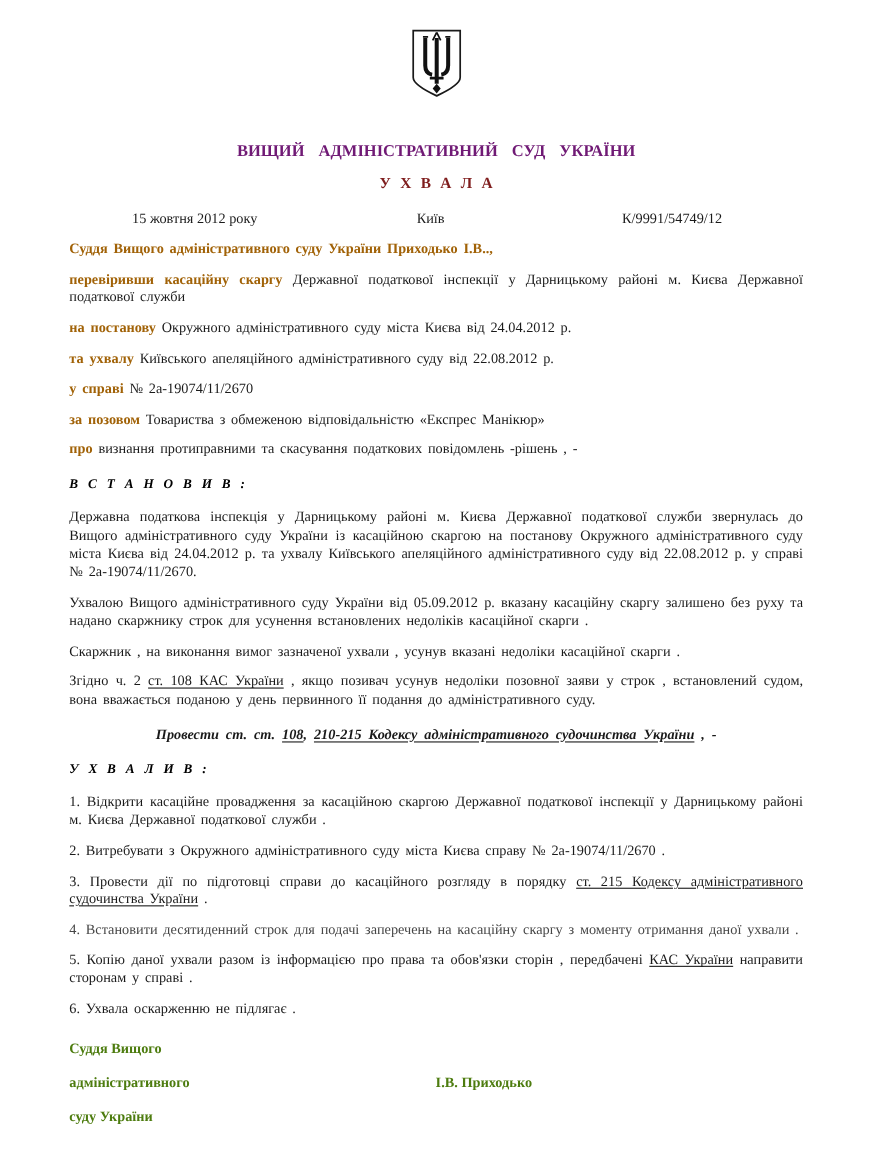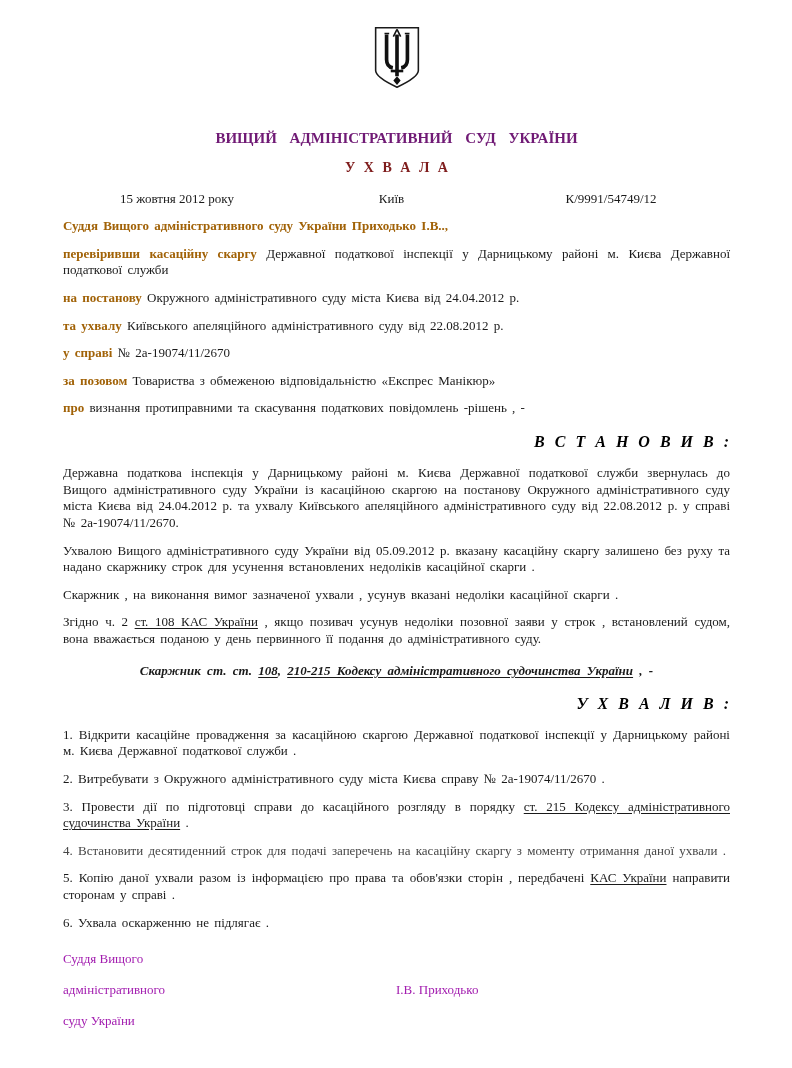--- a/index.html
+++ b/index.html
@@ -28,33 +28,33 @@
   .date-row span { text-align: center; }
 
   .intro { margin-top: 6px; }
   p.doc-line {
     margin: 11px 0; line-height: 1.28; text-align: justify;
     word-spacing: 2px;
   }
   p.doc-line b { color: #a16207; }
 
   .sec-heading {
-    text-align: right; font-weight: 700; font-style: italic;
-    font-size: 16px; letter-spacing: 1px; word-spacing: 4px;
+    text-align: left; font-weight: 700; font-style: italic;
+    font-size: 12px; letter-spacing: 1px; word-spacing: 4px;
     color: #000; margin: 16px 0 14px 0;
   }
   .u { text-decoration: underline; text-underline-offset: 2px; }
 
   .guided-line {
     text-align: center; font-weight: 700; font-style: italic;
     margin: 15px 0; word-spacing: 3px;
   }
   .faint { color: #464646; }
 
-  .signature { margin-top: 20px; font-weight: 400; color: #a21caf; }
+  .signature { margin-top: 20px; font-weight: 700; color: #4d7c0f; }
   .sig-row { margin: 0 0 14px 0; line-height: 1.3; position: relative; }
   .sig-name { position: absolute; left: 333px; top: 0; }
 </style>
 </head>
 <body>
 
 <div class="page">
 
   <div class="emblem-wrap">
     <svg viewBox="0 0 96 122" xmlns="http://www.w3.org/2000/svg" aria-hidden="true">
@@ -92,21 +92,21 @@
 
   <h3 class="sec-heading">В С Т А Н О В И В :</h3>
 
   <div>
     <p class="doc-line">Державна податкова інспекція у Дарницькому районі м. Києва Державної податкової служби звернулась до Вищого адміністративного суду України із касаційною скаргою на постанову Окружного адміністративного суду міста Києва від 24.04.2012 р. та ухвалу Київського апеляційного адміністративного суду від 22.08.2012 р. у справі № 2а-19074/11/2670.</p>
     <p class="doc-line">Ухвалою Вищого адміністративного суду України від 05.09.2012 р. вказану касаційну скаргу залишено без руху та надано скаржнику строк для усунення встановлених недоліків касаційної скарги .</p>
     <p class="doc-line">Скаржник , на виконання вимог зазначеної ухвали , усунув вказані недоліки касаційної скарги .</p>
     <p class="doc-line"><span>Згідно ч. 2 </span><span class="u">ст. 108 КАС України</span><span> , якщо позивач усунув недоліки позовної заяви у строк , встановлений судом, вона вважається поданою у день первинного її подання до адміністративного суду.</span></p>
   </div>
 
-  <p class="guided-line"><span>Скаржник ст. ст. </span><span class="u">108</span><span>, </span><span class="u">210-215 Кодексу адміністративного судочинства України</span><span> , -</span></p>
+  <p class="guided-line"><span>Провести ст. ст. </span><span class="u">108</span><span>, </span><span class="u">210-215 Кодексу адміністративного судочинства України</span><span> , -</span></p>
 
   <h3 class="sec-heading">У Х В А Л И В :</h3>
 
   <div>
     <p class="doc-line">1. Відкрити касаційне провадження за касаційною скаргою Державної податкової інспекції у Дарницькому районі м. Києва Державної податкової служби .</p>
     <p class="doc-line">2. Витребувати з Окружного адміністративного суду міста Києва справу № 2а-19074/11/2670 .</p>
     <p class="doc-line"><span>3. Провести дії по підготовці справи до касаційного розгляду в порядку </span><span class="u">ст. 215 Кодексу адміністративного судочинства України</span><span> .</span></p>
     <p class="doc-line faint">4. Встановити десятиденний строк для подачі заперечень на касаційну скаргу з моменту отримання даної ухвали .</p>
     <p class="doc-line"><span>5. Копію даної ухвали разом із інформацією про права та обов'язки сторін , передбачені </span><span class="u">КАС України</span><span> направити сторонам у справі .</span></p>
     <p class="doc-line">6. Ухвала оскарженню не підлягає .</p>

